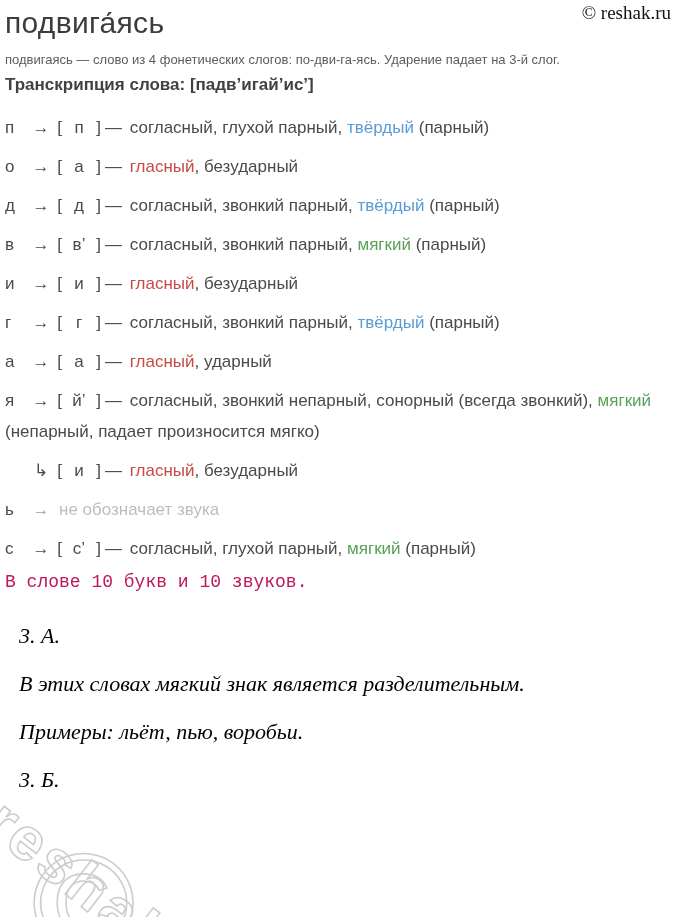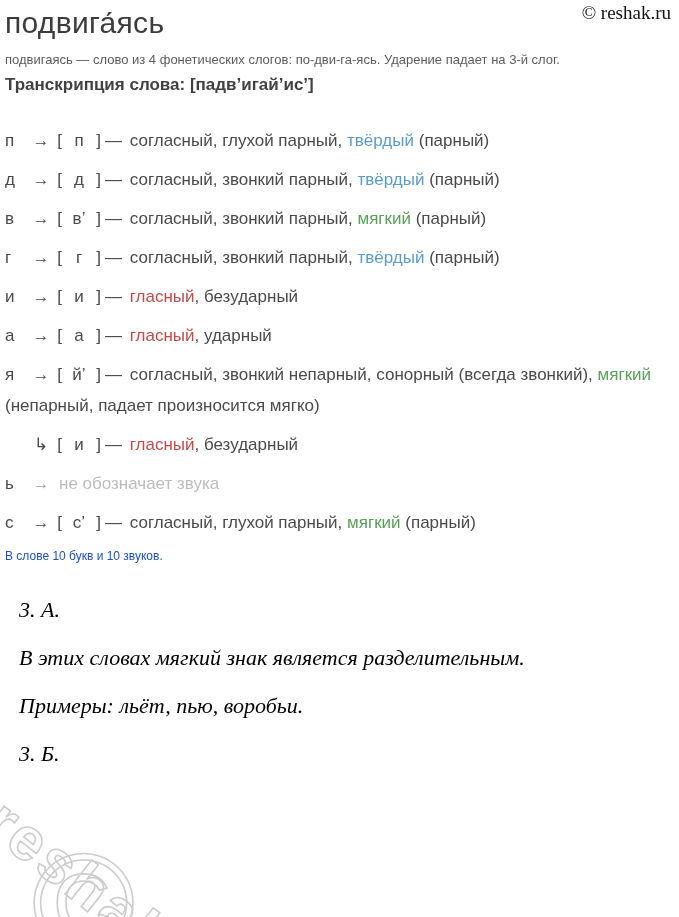--- a/index.html
+++ b/index.html
@@ -11,35 +11,35 @@
     font-family:"Liberation Sans","DejaVu Sans",sans-serif;
   }
   .content { padding:4px 6px 0 5px; position:relative; z-index:1; }
 
   
   .title { margin:0; font-size:30px; line-height:38px; font-weight:400; color:#3c3c3c; letter-spacing:0.3px; }
   .subtitle { margin:8px 0 0; font-size:13px; line-height:20px; color:#5c5c5c; }
   .transcription { margin:4px 0 0; font-size:17px; line-height:22px; font-weight:bold; color:#414141; }
 
   
-  #rows { margin-top:29px; }
+  #rows { margin-top:16px; }
   .row { margin:8px 0; font-size:17px; line-height:31px; color:#4a4a4a; }
   .ltr { display:inline-block; width:24px; }
   .arr { display:inline-block; width:24px; text-align:center; color:#4a4a4a; }
   .arr-muted { color:#9e9e9e; }
   .brk { display:inline-block; width:13px; text-align:center; color:#4a4a4a; }
   .snd { display:inline-block; width:26px; text-align:center; color:#4a4a4a; }
   .dash { margin-right:3px; }
   .seg-normal { color:#4a4a4a; }
   .seg-vowel  { color:#c74a47; }
   .seg-hard   { color:#5b9bd5; }
   .seg-soft   { color:#58a158; }
   .seg-muted  { color:#bdbdbd; }
 
-  .totals { margin:8px 0 0; font-size:12px; line-height:20px; color:#1d4ed8; }
+  .totals { margin:8px 0 0; font-size:18px; line-height:20px; color:#be185d;font-family:Liberation Mono, monospace; }
 
   
   .answers { font-family:"Liberation Serif","DejaVu Serif",serif; font-size:22px; color:#000; margin:30px 0 0 2px; }
   .answers p { margin:0 12px 20px; line-height:28px;font-style:italic; }
   .para-b { line-height:42px; text-align:justify; margin-bottom:0 !important; }
 
   
   .copyright-top { position:absolute; top:2px; right:8px; z-index:2;
     font-family:"Liberation Serif","DejaVu Serif",serif; font-size:19px; color:#131313; }
   .wm { position:absolute; pointer-events:none; z-index:3;
@@ -55,24 +55,25 @@
 
 <div class="copyright-top">© reshak.ru</div>
 
 <div class="content">
   <h1 class="title">подвига́ясь</h1>
   <p class="subtitle">подвигаясь — слово из 4 фонетических слогов: по-дви-га-ясь. Ударение падает на 3-й слог.</p>
   <p class="transcription">Транскрипция слова: [падв’игай’ис’]</p>
 
   <div id="rows">
       <p class="row"><span class="ltr">п</span><span class="arr">→</span><span class="brk">[</span><span class="snd">п</span><span class="brk">]</span><span class="dash">— </span><span class="seg seg-normal">согласный, глухой парный, </span><span class="seg seg-hard">твёрдый</span><span class="seg seg-normal"> (парный)</span></p>
+      <p class="row"><span class="ltr">о</span><span class="arr">→</span><span class="brk">[</span><span class="snd">а</span><span class="brk">]</span><span class="dash">— </span><span class="seg seg-vowel">гласный</span><span class="seg seg-normal">, безударный</span></p>
       <p class="row"><span class="ltr">д</span><span class="arr">→</span><span class="brk">[</span><span class="snd">д</span><span class="brk">]</span><span class="dash">— </span><span class="seg seg-normal">согласный, звонкий парный, </span><span class="seg seg-hard">твёрдый</span><span class="seg seg-normal"> (парный)</span></p>
       <p class="row"><span class="ltr">в</span><span class="arr">→</span><span class="brk">[</span><span class="snd">в’</span><span class="brk">]</span><span class="dash">— </span><span class="seg seg-normal">согласный, звонкий парный, </span><span class="seg seg-soft">мягкий</span><span class="seg seg-normal"> (парный)</span></p>
+      <p class="row"><span class="ltr">и</span><span class="arr">→</span><span class="brk">[</span><span class="snd">и</span><span class="brk">]</span><span class="dash">— </span><span class="seg seg-vowel">гласный</span><span class="seg seg-normal">, безударный</span></p>
       <p class="row"><span class="ltr">г</span><span class="arr">→</span><span class="brk">[</span><span class="snd">г</span><span class="brk">]</span><span class="dash">— </span><span class="seg seg-normal">согласный, звонкий парный, </span><span class="seg seg-hard">твёрдый</span><span class="seg seg-normal"> (парный)</span></p>
-      <p class="row"><span class="ltr">и</span><span class="arr">→</span><span class="brk">[</span><span class="snd">и</span><span class="brk">]</span><span class="dash">— </span><span class="seg seg-vowel">гласный</span><span class="seg seg-normal">, безударный</span></p>
       <p class="row"><span class="ltr">а</span><span class="arr">→</span><span class="brk">[</span><span class="snd">а</span><span class="brk">]</span><span class="dash">— </span><span class="seg seg-vowel">гласный</span><span class="seg seg-normal">, ударный</span></p>
       <p class="row"><span class="ltr">я</span><span class="arr">→</span><span class="brk">[</span><span class="snd">й’</span><span class="brk">]</span><span class="dash">— </span><span class="seg seg-normal">согласный, звонкий непарный, сонорный (всегда звонкий), </span><span class="seg seg-soft">мягкий</span><span class="seg seg-normal"> (непарный, падает произносится мягко)</span></p>
       <p class="row"><span class="ltr"></span><span class="arr">↳</span><span class="brk">[</span><span class="snd">и</span><span class="brk">]</span><span class="dash">— </span><span class="seg seg-vowel">гласный</span><span class="seg seg-normal">, безударный</span></p>
       <p class="row"><span class="ltr">ь</span><span class="arr arr-muted">→</span><span class="seg seg-muted" style="margin-left: 6px;">не обозначает звука</span></p>
       <p class="row"><span class="ltr">с</span><span class="arr">→</span><span class="brk">[</span><span class="snd">с’</span><span class="brk">]</span><span class="dash">— </span><span class="seg seg-normal">согласный, глухой парный, </span><span class="seg seg-soft">мягкий</span><span class="seg seg-normal"> (парный)</span></p>
     </div>
 
   <p class="totals">В слове 10 букв и 10 звуков.</p>
 
   <div class="answers">

